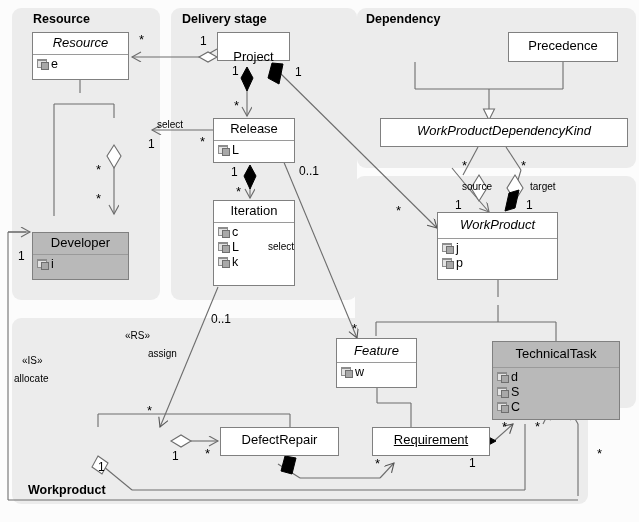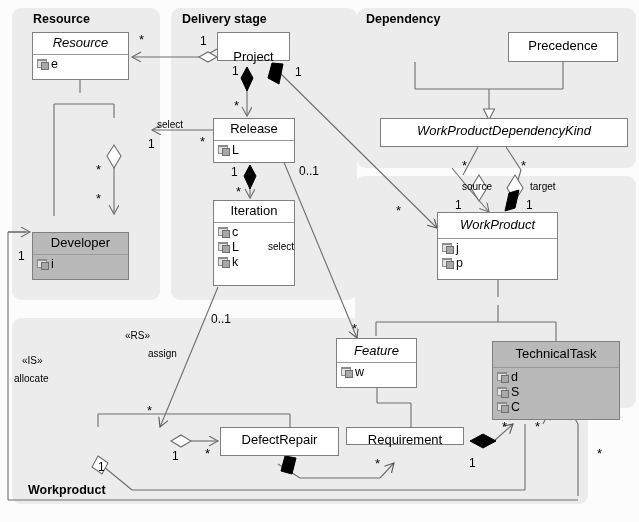--- a/index.html
+++ b/index.html
@@ -378,21 +378,21 @@
         <span>C</span>
       </div>
     </div>
   </div>
 
 
   <div class="cls" style="left:220px;top:427px;width:119px;height:29px;">
     <div class="cls-name" style="padding-top:5px;">DefectRepair</div>
   </div>
 
-  <div class="cls" style="left:346px;top:427px;width:118px;height:18px;">
+  <div class="cls" style="left:372px;top:427px;width:118px;height:29px;text-decoration:underline;">
     <div class="cls-name" style="padding-top:5px;">Requirement</div>
   </div>
 
   <div class="lbl star" style="left:139px;top:33px;">*</div>
   <div class="lbl mult" style="left:200px;top:35px;">1</div>
   <div class="lbl mult" style="left:232px;top:65px;">1</div>
   <div class="lbl mult" style="left:295px;top:66px;">1</div>
   <div class="lbl star" style="left:234px;top:99px;">*</div>
 
   <div class="lbl" style="left:157px;top:118px;">select</div>

